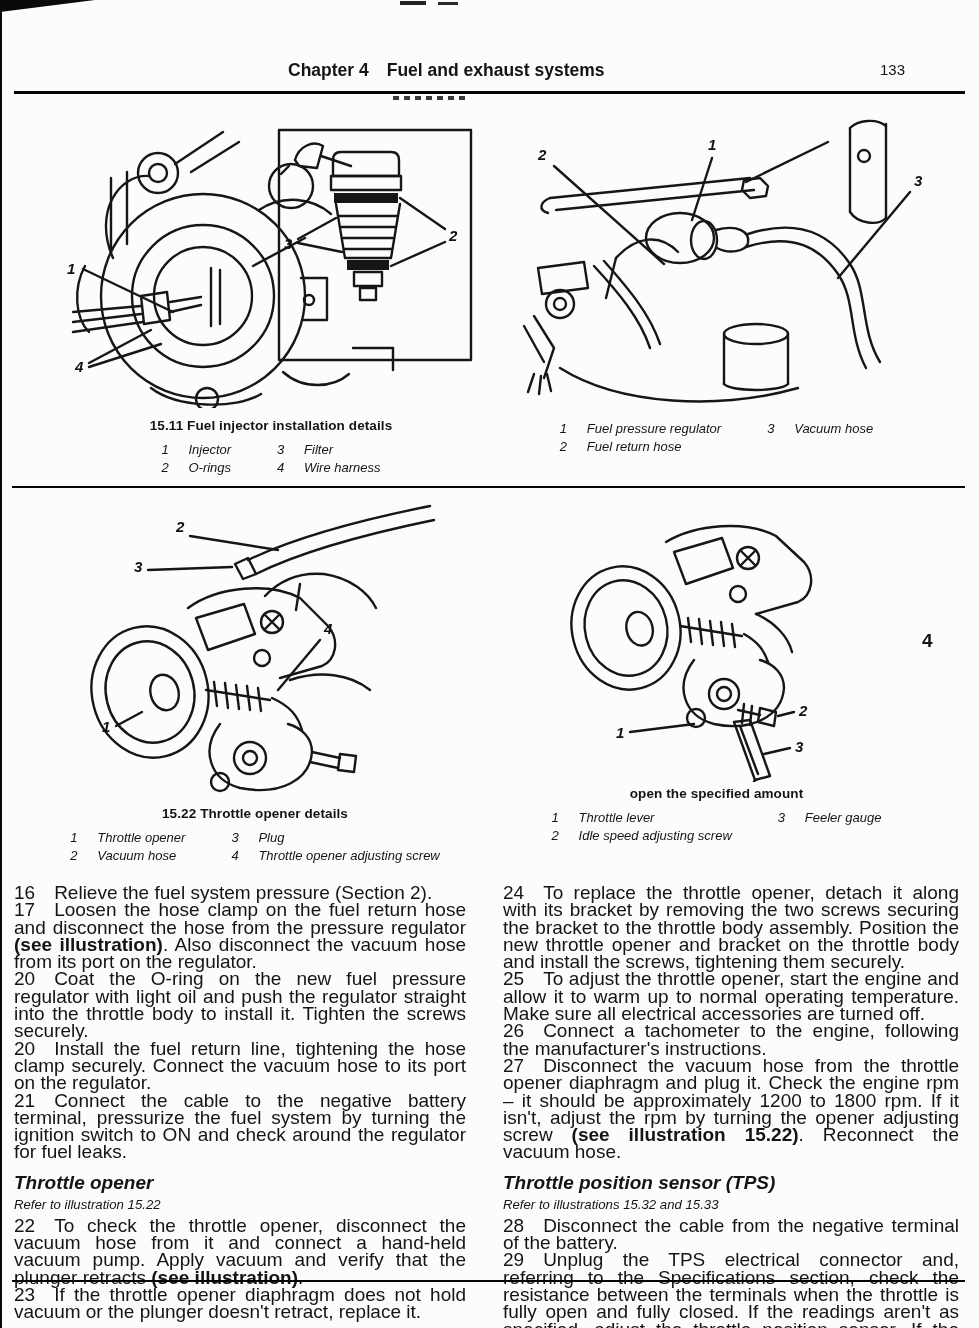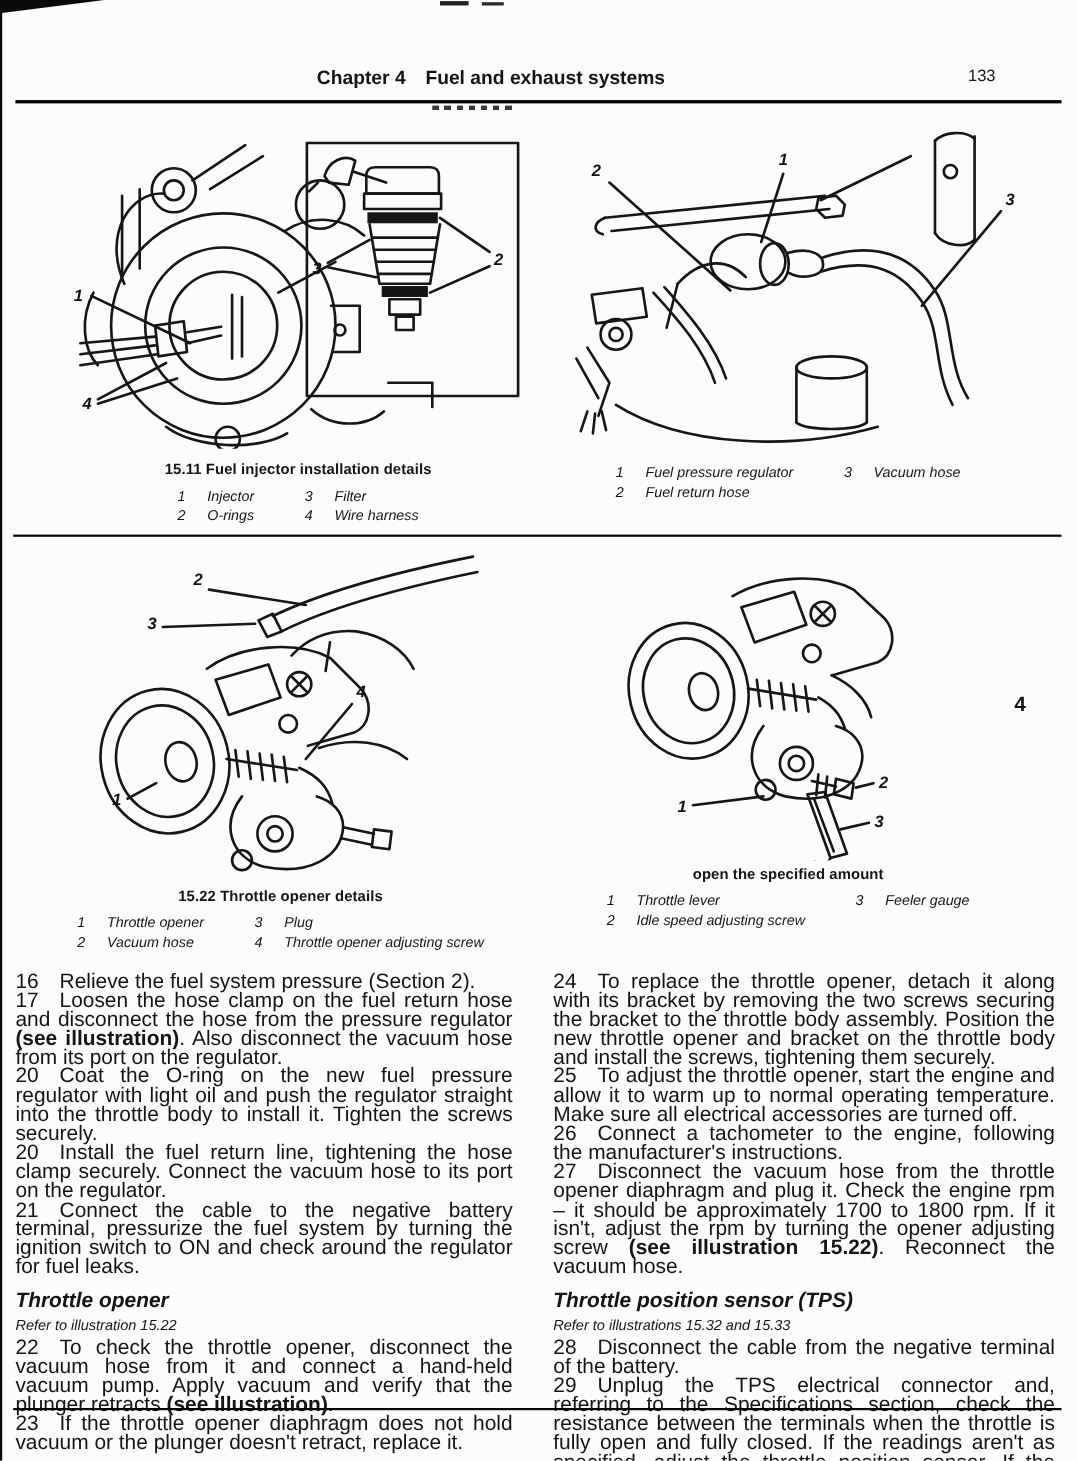--- a/index.html
+++ b/index.html
@@ -324,21 +324,21 @@
       <p class="body-para"><span>21 Connect the cable to the negative battery terminal, pressurize the fuel system by turning the ignition switch to ON and check around the regulator for fuel leaks.</span></p>
       <div class="sec-heading">Throttle opener</div>
       <div class="refer-line">Refer to illustration 15.22</div>
       <p class="body-para"><span>22 To check the throttle opener, disconnect the vacuum hose from it and connect a hand-held vacuum pump. Apply vacuum and verify that the plunger retracts </span><span class="b">(see illustration)</span><span>.</span></p>
       <p class="body-para"><span>23 If the throttle opener diaphragm does not hold vacuum or the plunger doesn't retract, replace it.</span></p>
     </div>
   <div class="text-col col-right">
       <p class="body-para"><span>24 To replace the throttle opener, detach it along with its bracket by removing the two screws securing the bracket to the throttle body assembly. Position the new throttle opener and bracket on the throttle body and install the screws, tightening them securely.</span></p>
       <p class="body-para"><span>25 To adjust the throttle opener, start the engine and allow it to warm up to normal operating temperature. Make sure all electrical accessories are turned off.</span></p>
       <p class="body-para"><span>26 Connect a tachometer to the engine, following the manufacturer's instructions.</span></p>
-      <p class="body-para"><span>27 Disconnect the vacuum hose from the throttle opener diaphragm and plug it. Check the engine rpm – it should be approximately 1700 to 1800 rpm. If it isn't, adjust the rpm by turning the opener adjusting screw </span><span class="b">(see illustration 15.22)</span><span>. Reconnect the vacuum hose.</span></p>
+      <p class="body-para"><span>27 Disconnect the vacuum hose from the throttle opener diaphragm and plug it. Check the engine rpm – it should be approximately 1200 to 1800 rpm. If it isn't, adjust the rpm by turning the opener adjusting screw </span><span class="b">(see illustration 15.22)</span><span>. Reconnect the vacuum hose.</span></p>
       <div class="sec-heading">Throttle position sensor (TPS)</div>
       <div class="refer-line">Refer to illustrations 15.32 and 15.33</div>
       <p class="body-para"><span>28 Disconnect the cable from the negative terminal of the battery.</span></p>
       <p class="body-para"><span>29 Unplug the TPS electrical connector and, referring to the Specifications section, check the resistance between the terminals when the throttle is fully open and fully closed. If the readings aren't as specified, adjust the throttle position sensor. If the correct readings cannot be obtained even after adjustment, then replace the sensor.</span></p>
       <p class="body-para"><span>30 To adjust the sensor, disconnect the vacuum hose from the throttle</span></p>
     </div>
 
   <div class="abs bottom-rule"></div>
 
 </div>

